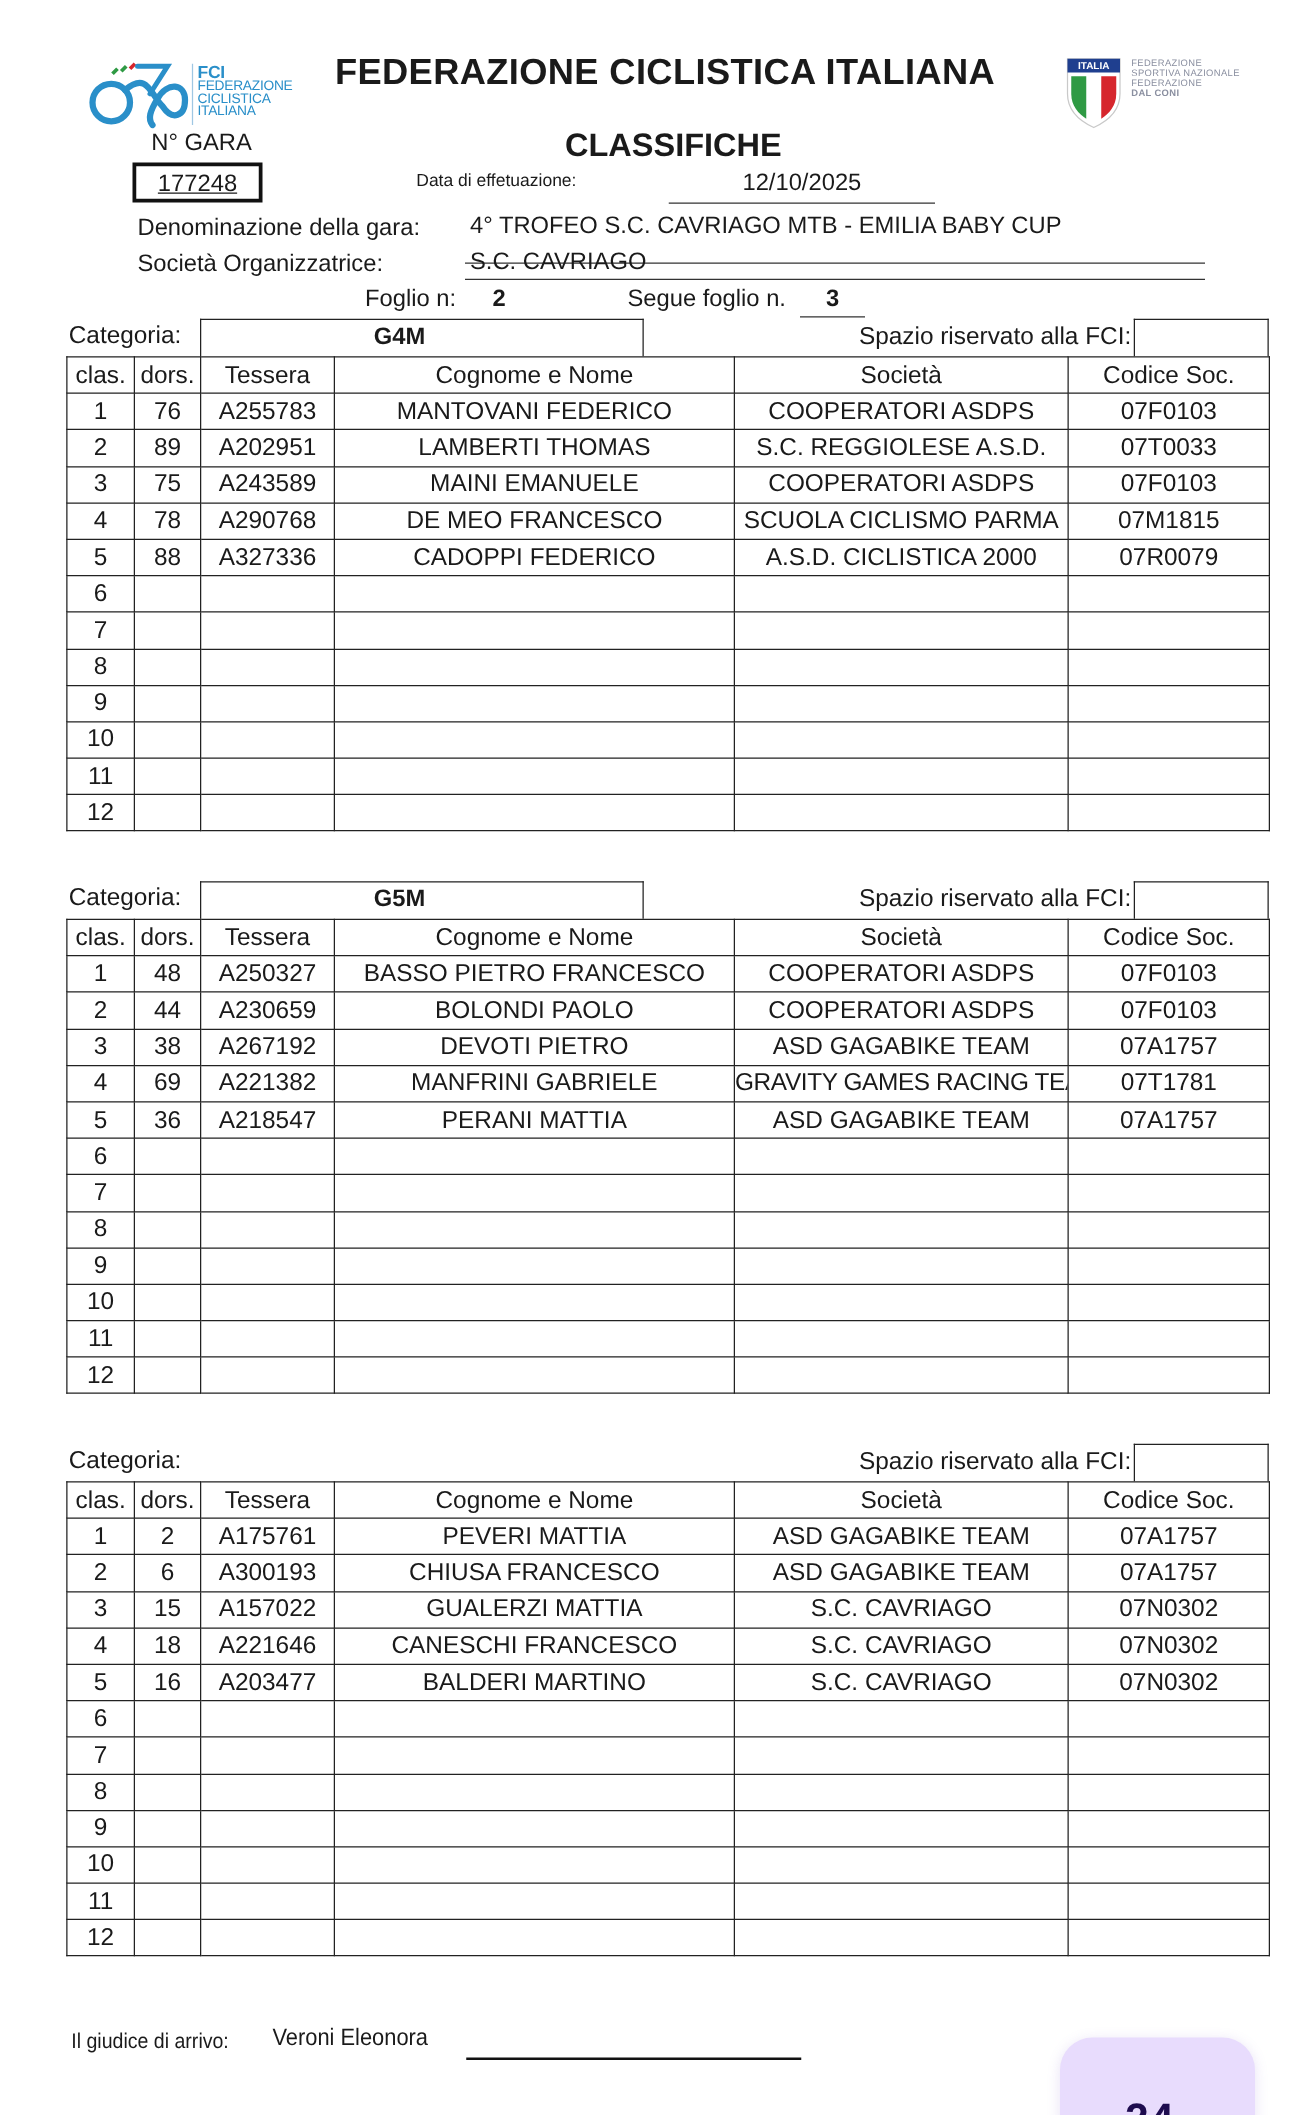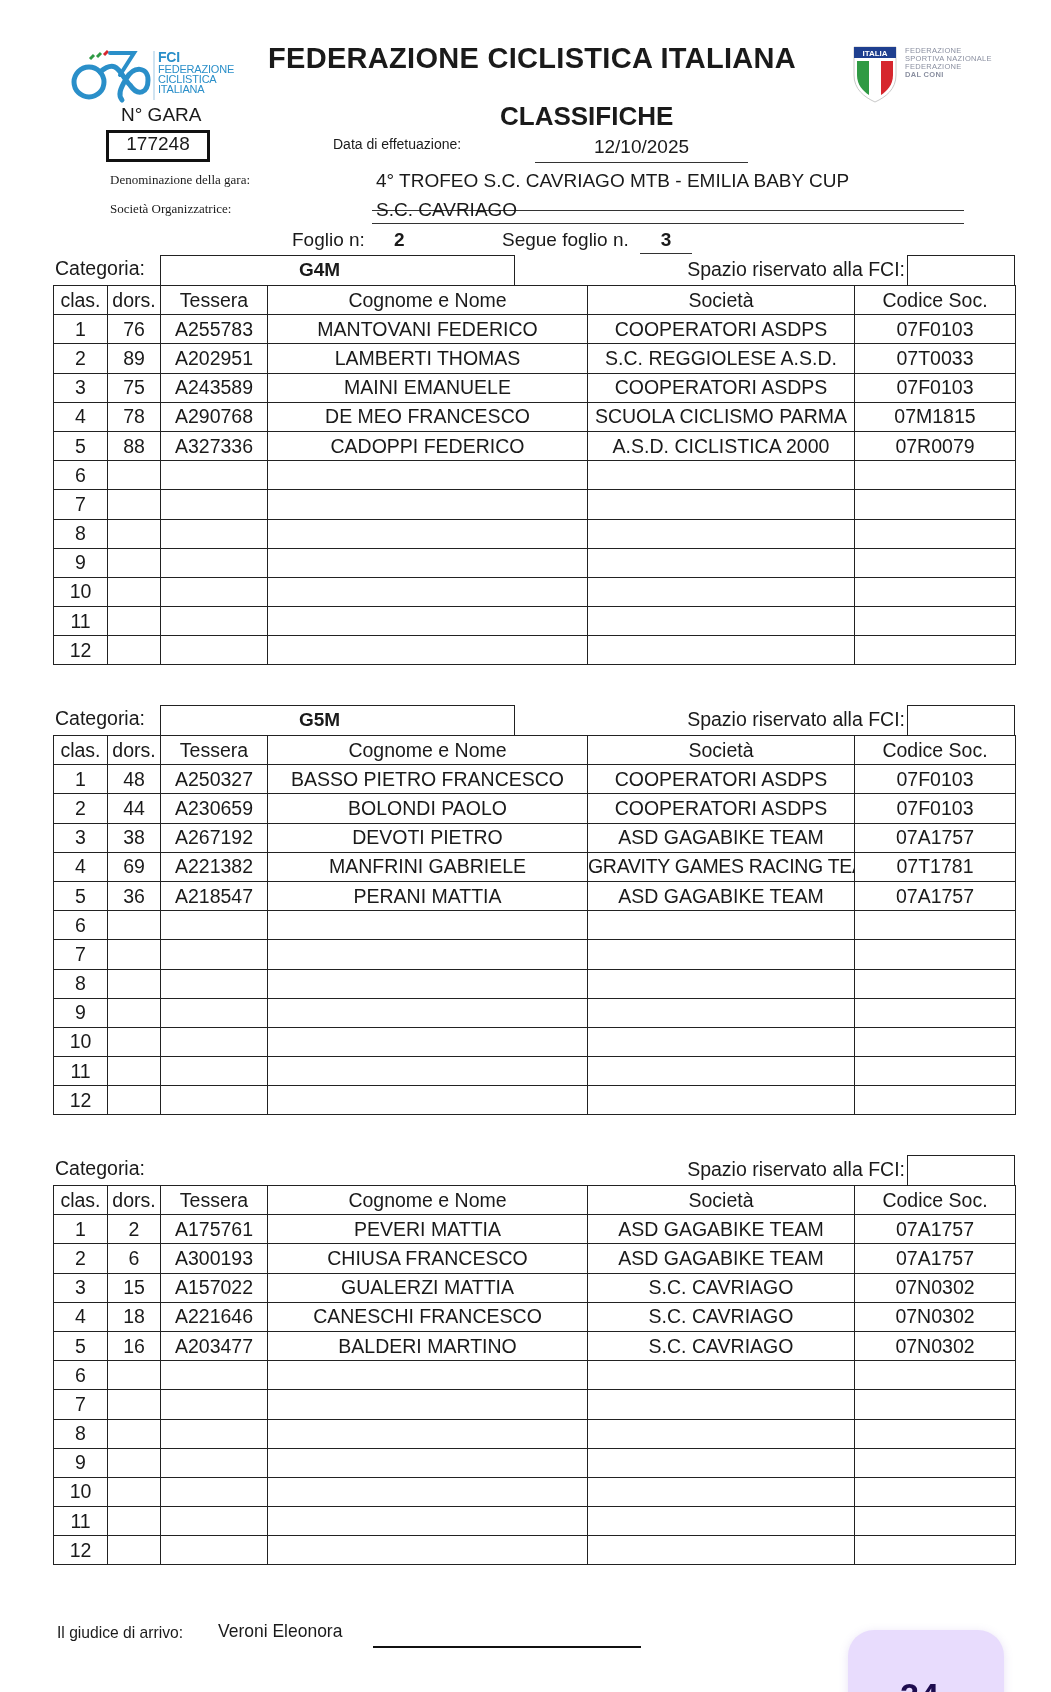--- a/index.html
+++ b/index.html
@@ -7,29 +7,29 @@
       width: 1051px; height: 1692px; position: relative; overflow: hidden;
       background: #ffffff; color: #1a1a1a;
       font-family: "Liberation Sans", "DejaVu Sans", sans-serif;
     }
     .abs { position: absolute; }
     
     .logo-fci { left: 70px; top: 45px; width: 150px; height: 65px; }
     .fci-small { left: 158px; top: 52px; font-size: 11px; line-height: 10px; color: #2a8fc9; letter-spacing: -0.2px; }
     .fci-small .big { font-size: 14px; font-weight: bold; display: block; margin-bottom: 2px; }
     .title { left: 268px; top: 42px; font-size: 29px; font-weight: bold; letter-spacing: 0.3px; white-space: nowrap; }
-    .subtitle { left: 452px; top: 101px; font-size: 26px; font-weight: bold; white-space: nowrap; margin-left: 48px; }
+    .subtitle { left: 452px; top: 101px; font-size: 26px; font-weight: bold; white-space: nowrap; }
     .coni-shield { left: 852px; top: 45px; width: 46px; height: 58px; }
     .coni-text { left: 905px; top: 47px; font-size: 7.5px; line-height: 8px; color: #8a8fa0; letter-spacing: 0.3px; }
     .gara-label { left: 121px; top: 104px; font-size: 19px; white-space: nowrap; }
     .gara-box { left: 106px; top: 130px; width: 104px; height: 32px; border: 3px solid #111; box-sizing: border-box;
-      display: flex; align-items: flex-start; justify-content: center; font-size: 19px; }
+      display: flex; align-items: flex-end; justify-content: center; font-size: 19px; text-decoration: underline; }
     .data-label { left: 333px; top: 136px; font-size: 14px; white-space: nowrap; }
     .data-value { left: 535px; top: 136px; width: 213px; text-align: center; font-size: 19px; border-bottom: 1.5px solid #333; padding-bottom: 4px; }
-    .serif-label { font-family: Liberation Serif, serif; font-size: 13px; white-space: nowrap; text-align: center; }
+    .serif-label { font-family: Liberation Sans, sans-serif; font-size: 19px; white-space: nowrap; text-align: center; }
     .den-label { left: 110px; top: 172px; }
     .soc-label { left: 110px; top: 201px; }
     .den-value { left: 372px; top: 170px; width: 588px; font-size: 19px; border-bottom: 1.5px solid #333; padding-left: 4px; padding-bottom: 18px; white-space: nowrap; }
     .soc-value { left: 372px; top: 199px; width: 588px; font-size: 19px; border-bottom: 1.5px solid #333; padding-left: 4px; padding-bottom: 2px; white-space: nowrap; }
     .foglio-label { left: 292px; top: 229px; font-size: 19px; white-space: nowrap; }
     .foglio-value { left: 394px; top: 229px; font-size: 19px; font-weight: bold; }
     .segue-label { left: 502px; top: 229px; font-size: 19px; white-space: nowrap; }
     .segue-value { left: 640px; top: 229px; width: 52px; text-align: center; font-size: 19px; font-weight: bold; border-bottom: 1.5px solid #333; padding-bottom: 2px; }
 
     

